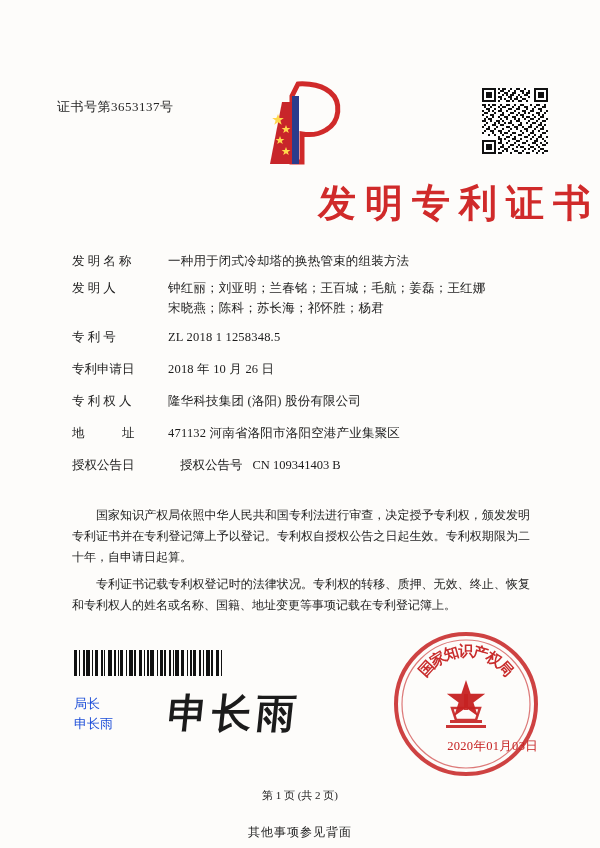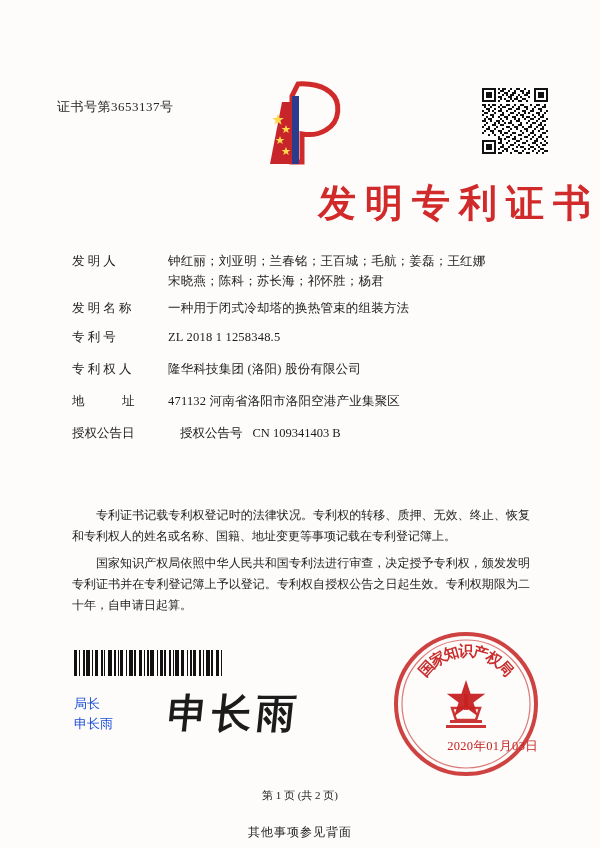--- a/index.html
+++ b/index.html
@@ -481,59 +481,63 @@
           <rect x="30" y="32" width="1" height="1"></rect>
       </g>
     </svg>
   </div>
 
   <div class="doc-title">发明专利证书</div>
 
   <div class="fields">
 
     <div class="row">
+      <span class="lbl">发 明 名 称</span>
+      <span class="val">一种用于闭式冷却塔的换热管束的组装方法</span>
+    </div>
+
+    <div class="row">
       <span class="lbl">发 明 人</span>
       <span class="val">
         <span>钟红丽；刘亚明；兰春铭；王百城；毛航；姜磊；王红娜</span>
         <span class="line2">宋晓燕；陈科；苏长海；祁怀胜；杨君</span>
       </span>
     </div>
 
-    <div class="row">
-      <span class="lbl">发 明 名 称</span>
-      <span class="val">一种用于闭式冷却塔的换热管束的组装方法</span>
-    </div>
-
     <div class="row" style="margin-top:11px;">
       <span class="lbl">专 利 号</span>
       <span class="val">ZL 2018 1 1258348.5</span>
     </div>
 
+    <div class="row" style="margin-top:14px;">
+      <span class="lbl">专利申请日</span>
+      <span class="val">2018 年 10 月 26 日</span>
+    </div>
 
     <div class="row" style="margin-top:14px;">
       <span class="lbl">专 利 权 人</span>
       <span class="val">隆华科技集团 (洛阳) 股份有限公司</span>
     </div>
 
     <div class="row" style="margin-top:14px;">
       <span class="lbl">地　　　址</span>
       <span class="val">471132 河南省洛阳市洛阳空港产业集聚区</span>
     </div>
 
     <div class="row two-col" style="margin-top:14px;">
       <span class="lbl">授权公告日</span>
       <span class="lbl2">授权公告号</span>
       <span class="val2">CN 109341403 B</span>
     </div>
 
   </div>
 
   <div class="paras">
+    <p>国家知识产权局依照中华人民共和国专利法进行审查，决定授予专利权，颁发发明专利证书并在专利登记簿上予以登记。专利权自授权公告之日起生效。专利权期限为二十年，自申请日起算。</p>
     <p>专利证书记载专利权登记时的法律状况。专利权的转移、质押、无效、终止、恢复和专利权人的姓名或名称、国籍、地址变更等事项记载在专利登记簿上。</p>
-    <p>国家知识产权局依照中华人民共和国专利法进行审查，决定授予专利权，颁发发明专利证书并在专利登记簿上予以登记。专利权自授权公告之日起生效。专利权期限为二十年，自申请日起算。</p>
   </div>
 
   <div class="barcode">
     <i style="width:3px"></i>
       <i style="width:2px;background:transparent"></i>
     <i style="width:1px"></i>
       <i style="width:3px;background:transparent"></i>
     <i style="width:2px"></i>
       <i style="width:1px;background:transparent"></i>
     <i style="width:4px"></i>

